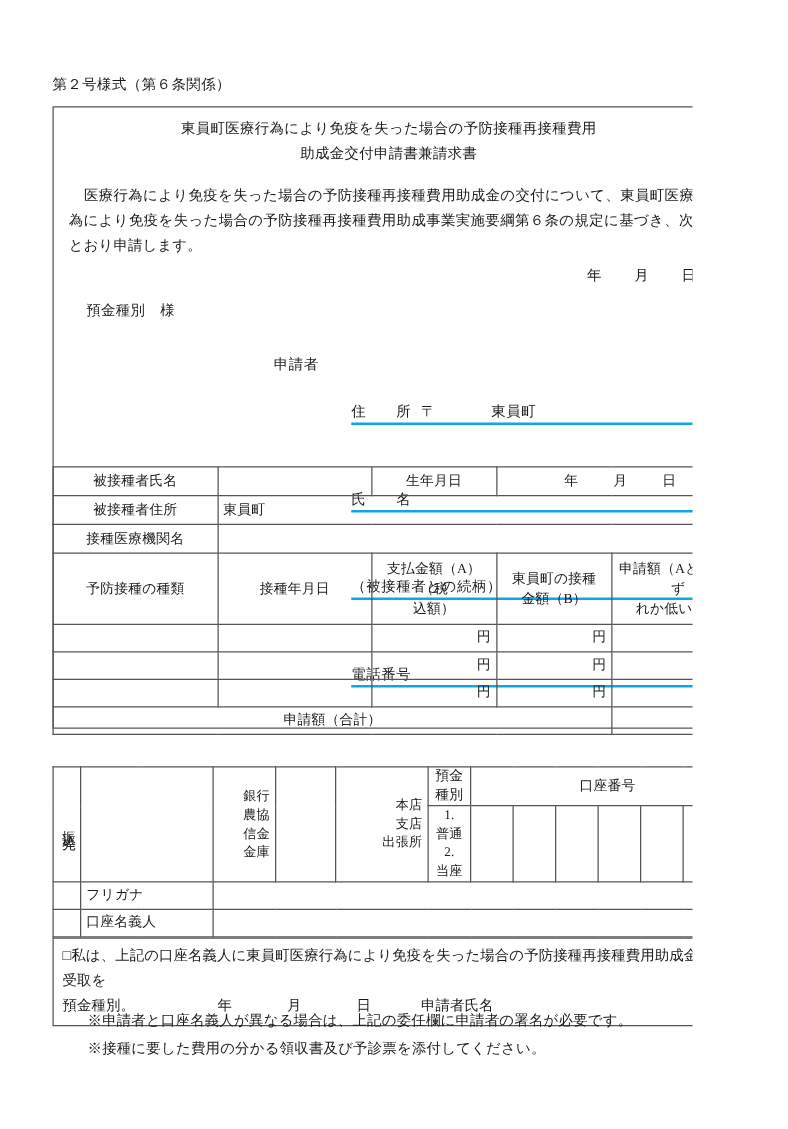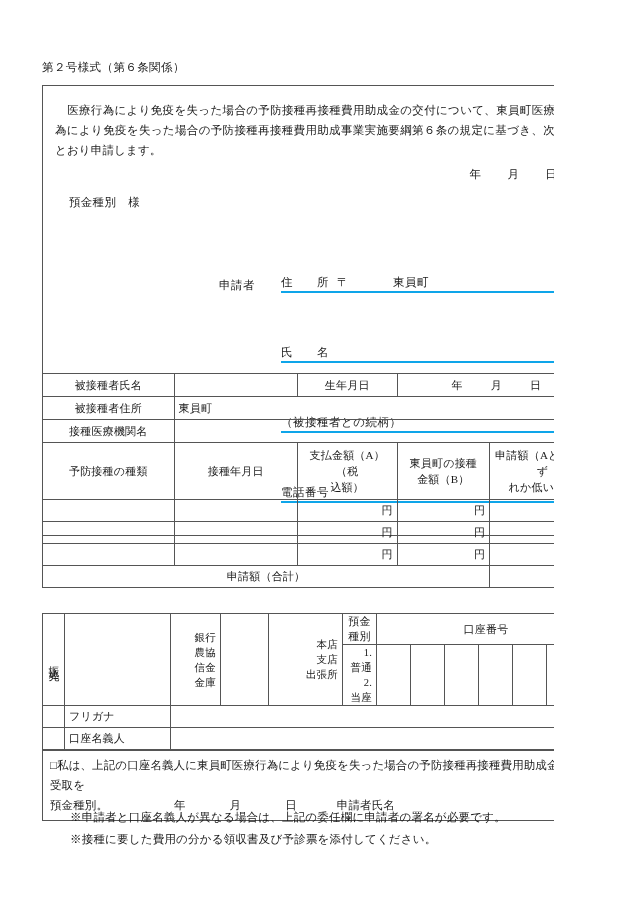--- a/index.html
+++ b/index.html
@@ -82,27 +82,25 @@
   }
   .addressee .gap { display: inline-block; width: 12px; }
 
   
   .applicant {
     margin: 25px 0 0 0;
     padding-bottom: 18px;
   }
   .app-row {
     display: flex;
-    align-items: flex-end;
     font-size: 11.5px;
     margin-bottom: 14px;
     padding-left: 238px;
     padding-right: 8px;
     box-sizing: border-box;
-    font-family: Liberation Mono, monospace;
   }
   .app-row .lead {
     position: absolute;
     margin-left: -62px;
     font-size: 11.5px;
     letter-spacing: 0.5px;
     white-space: nowrap;
   }
   .app-field {
     flex: 1 1 auto;
@@ -173,21 +171,21 @@
   }
   .bank-kinds, .branch-kinds {
     line-height: 18.5px;
     font-size: 10.5px;
     text-align: right;
     padding-right: 3px;
   }
   .deposit-kinds {
     line-height: 18.5px;
     font-size: 10.5px;
-    text-align: right;
+    text-align: center;
     padding-left: 4px;
   }
   .deposit-kinds .num { display: inline-block; width: 16px; }
   .acct-head { height: 19px; }
   .acct-cell { height: 55px; }
   .kana-row td { height: 21px; margin-left: 35px; }
 
   
   .deleg-box {
     position: absolute;
@@ -220,20 +218,24 @@
 </style>
 </head>
 <body>
 
 <div class="page">
 
   <div class="form-no">第２号様式（第６条関係）</div>
 
   <div class="main-box">
 
+    <div class="title-area">
+      <div class="title-line">東員町医療行為により免疫を失った場合の予防接種再接種費用</div>
+      <div class="title-line">助成金交付申請書兼請求書</div>
+    </div>
 
     <div class="body-para"><span class="indent"></span><span>医療行為により免疫を失った場合の予防接種再接種費用助成金の交付について、東員町医療行為により免疫を失った場合の予防接種再接種費用助成事業実施要綱第６条の規定に基づき、次のとおり申請します。</span></div>
 
     <div class="date-line"><span>年</span><span class="sp"></span><span>月</span><span class="sp"></span><span>日</span></div>
 
     <div class="addressee"><span>預金種別</span><span class="gap"></span><span>様</span></div>
 
     <div class="applicant">
 
       <div class="app-row">

